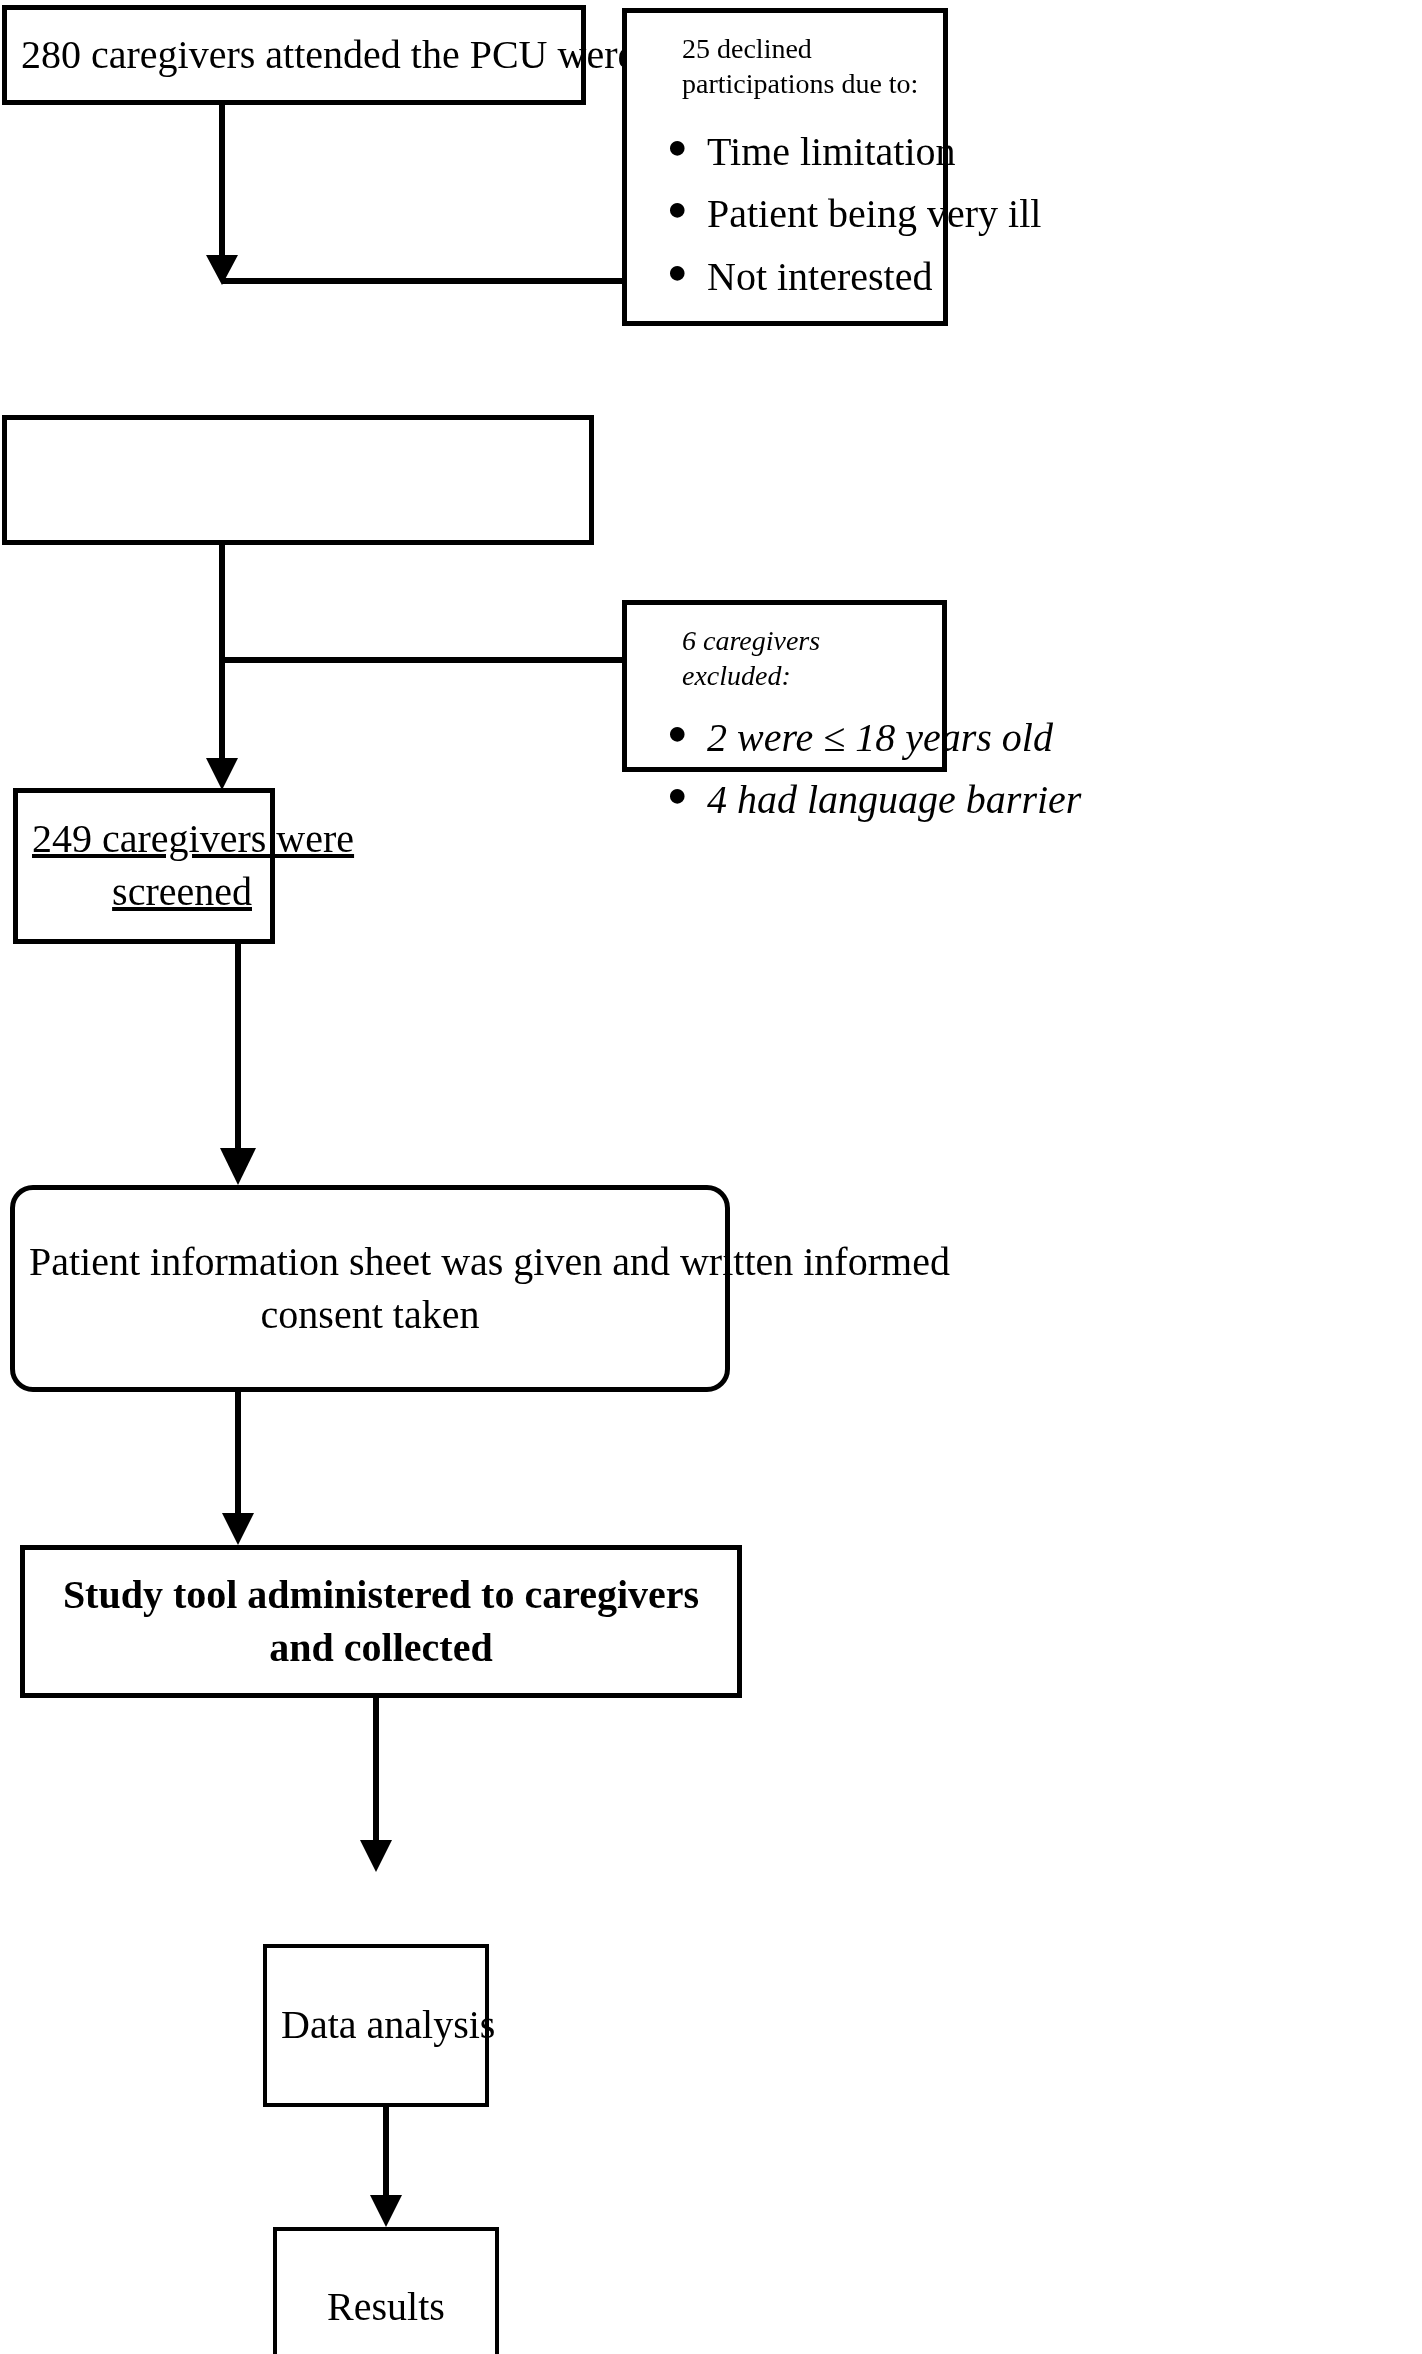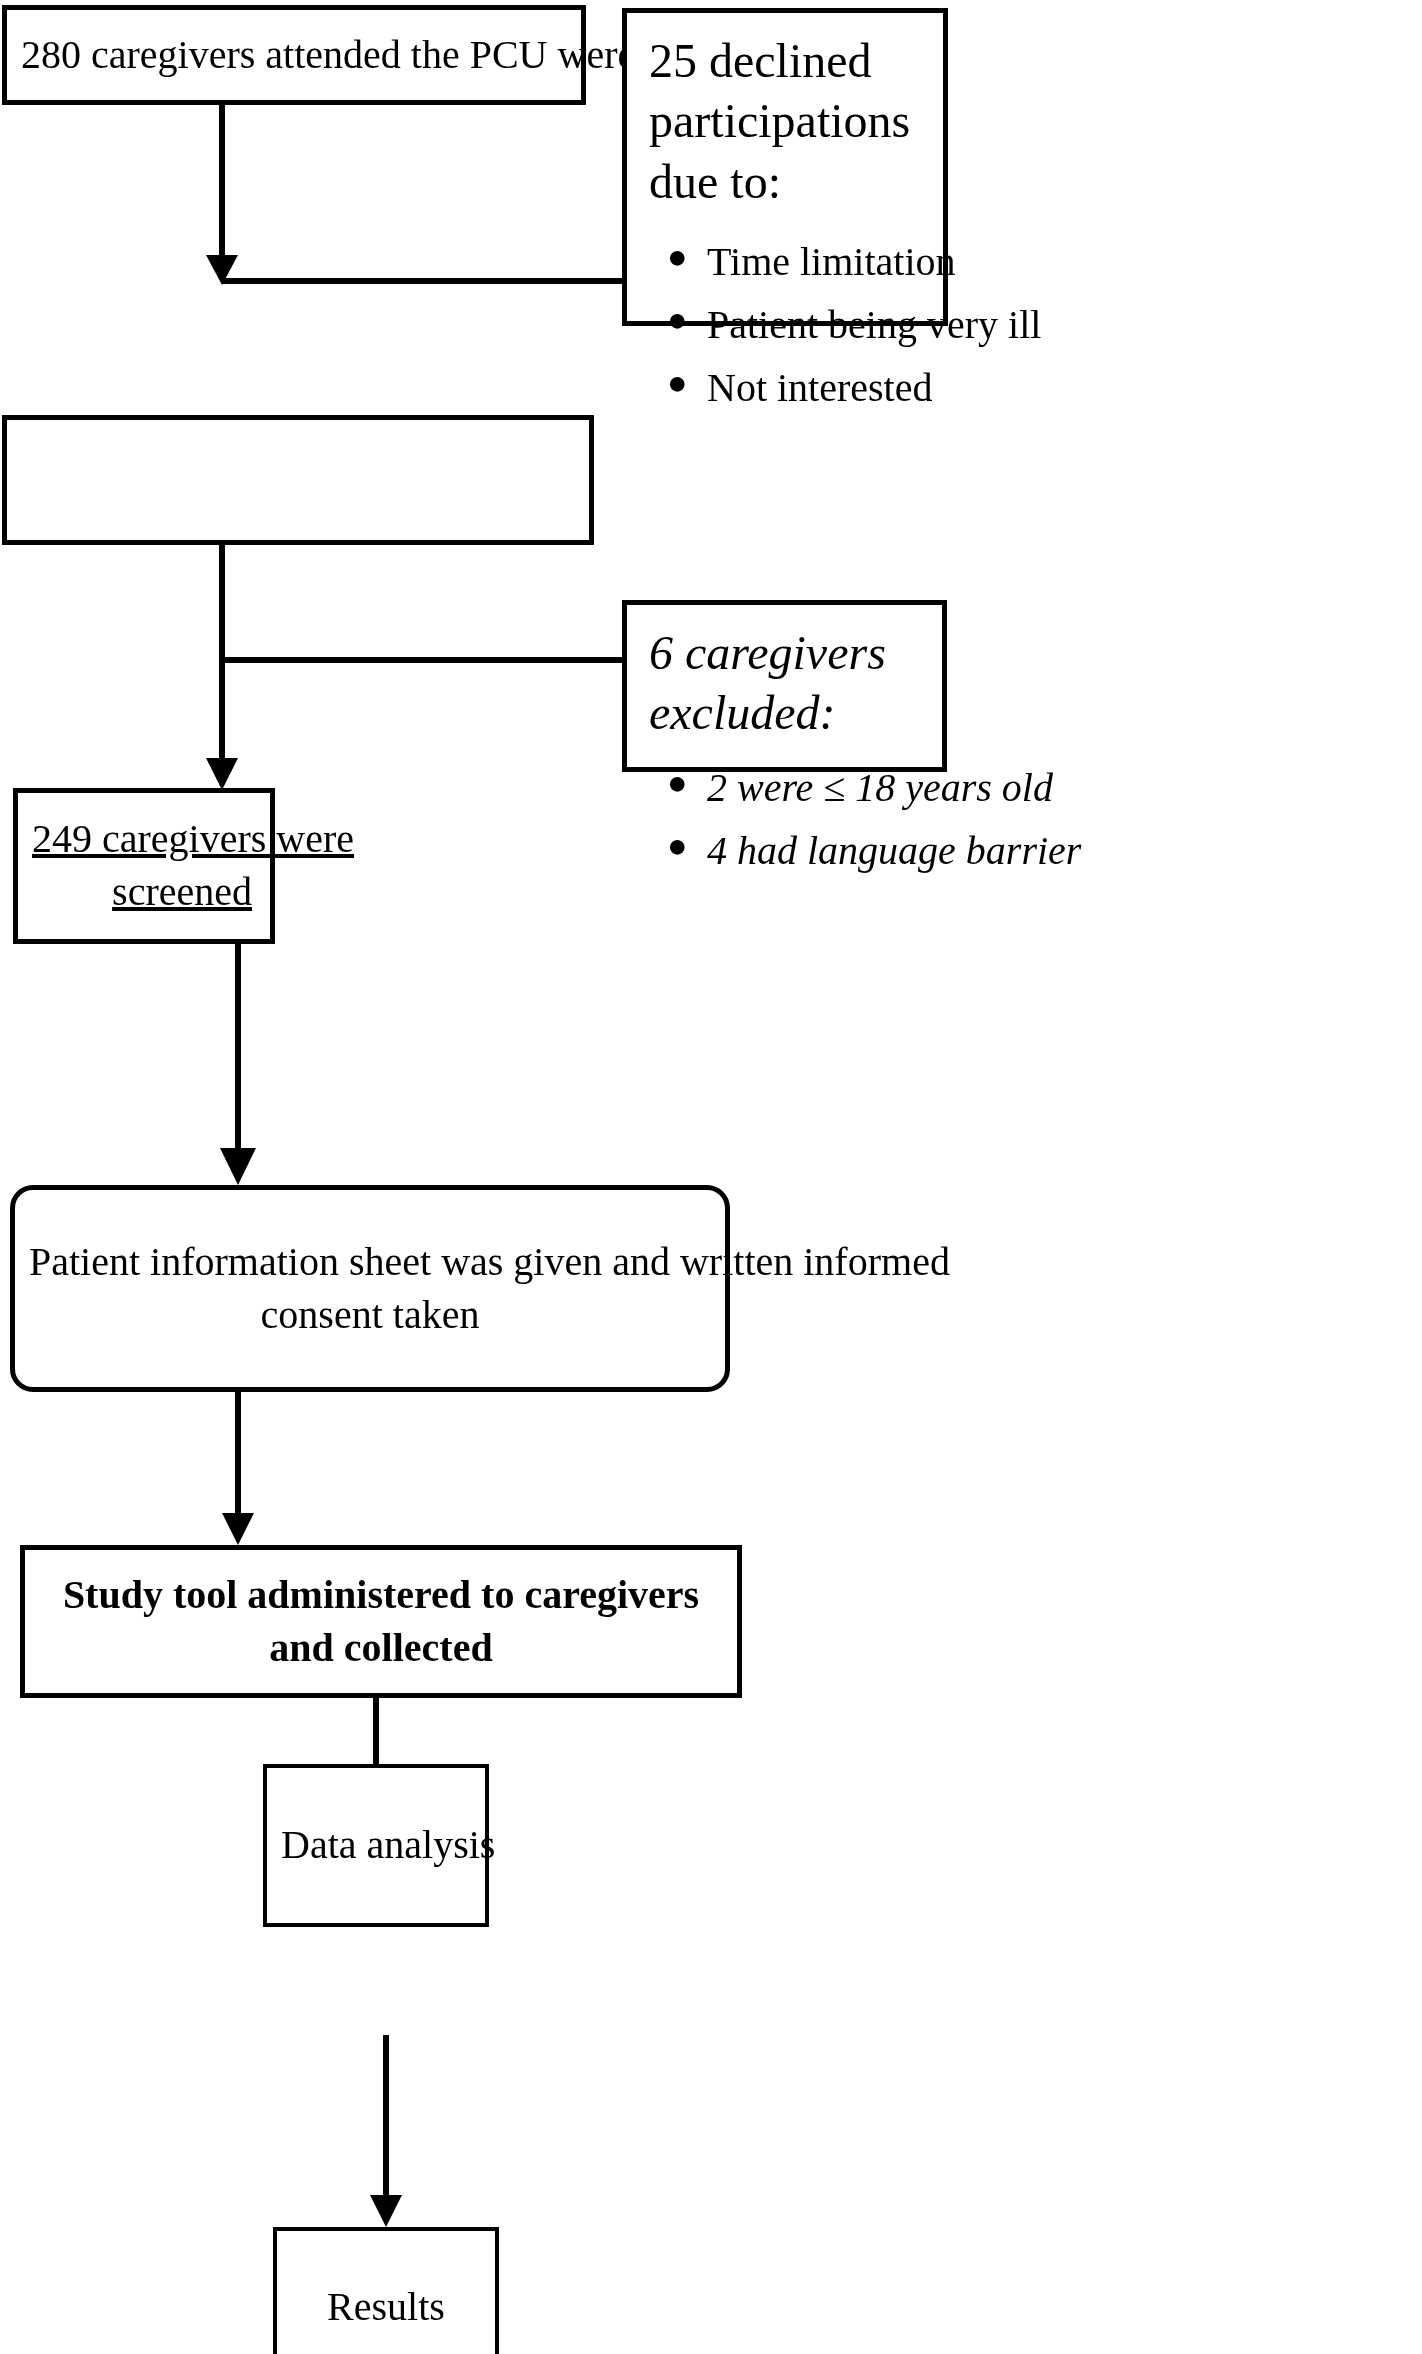--- a/index.html
+++ b/index.html
@@ -43,23 +43,24 @@
     white-space: nowrap;
   }
   
   .node.listbox {
     display: block;
     text-align: left;
     padding: 18px 18px 18px 22px;
   }
   .listbox .heading {
     display: block;
-    font-size: 48px;
+    font-size: 28px;
     line-height: 1.26;
     margin-bottom: 22px;
+    margin-left: 33px;
   }
   .listbox ul {
     margin: 0;
     padding: 0 0 0 58px;
     list-style: none;
   }
   .listbox li {
     position: relative;
     font-size: 40px;
     line-height: 1.42;
@@ -195,21 +196,21 @@
     </div>
   </div>
 
   <div class="node" style="left:20px; top:1545px; width:722px; height:153px;font-weight:bold;">
     <div class="node-inner">
       <span class="node-line">Study tool administered to caregivers</span>
       <span class="node-line">and collected</span>
     </div>
   </div>
 
-  <div class="node thin" style="left:263px; top:1764px; width:226px; height:163px;">
+  <div class="node thin" style="left:263px; top:1944px; width:226px; height:163px;">
     <div class="node-inner">
       <span class="node-line">Data analysis</span>
     </div>
   </div>
 
   <div class="node thin" style="left:273px; top:2227px; width:226px; height:160px;">
     <div class="node-inner">
       <span class="node-line">Results</span>
     </div>
   </div>

